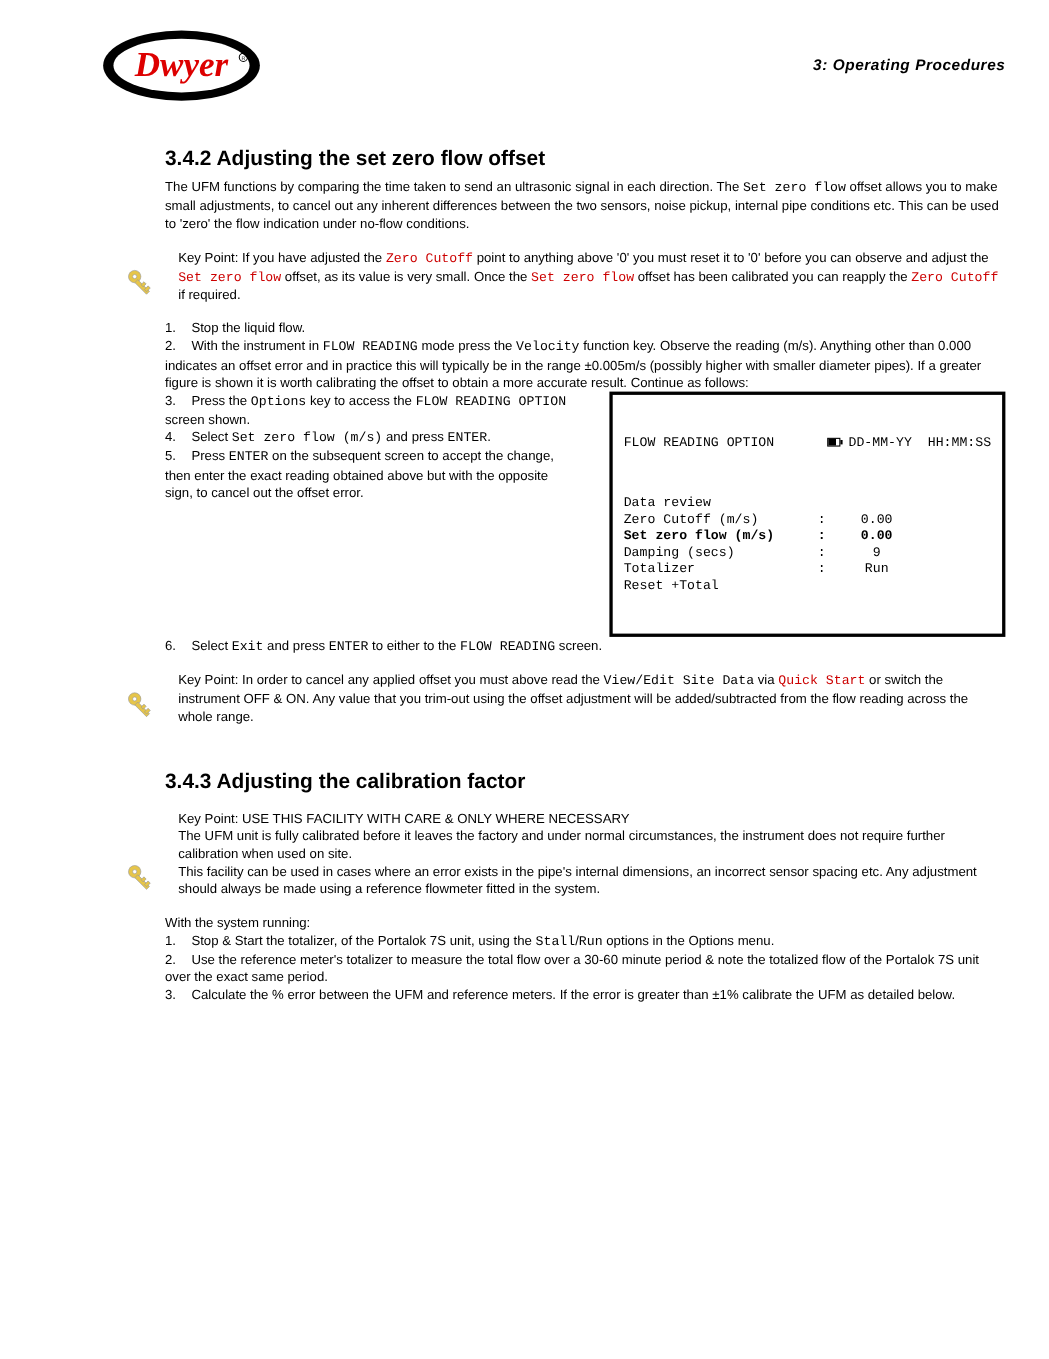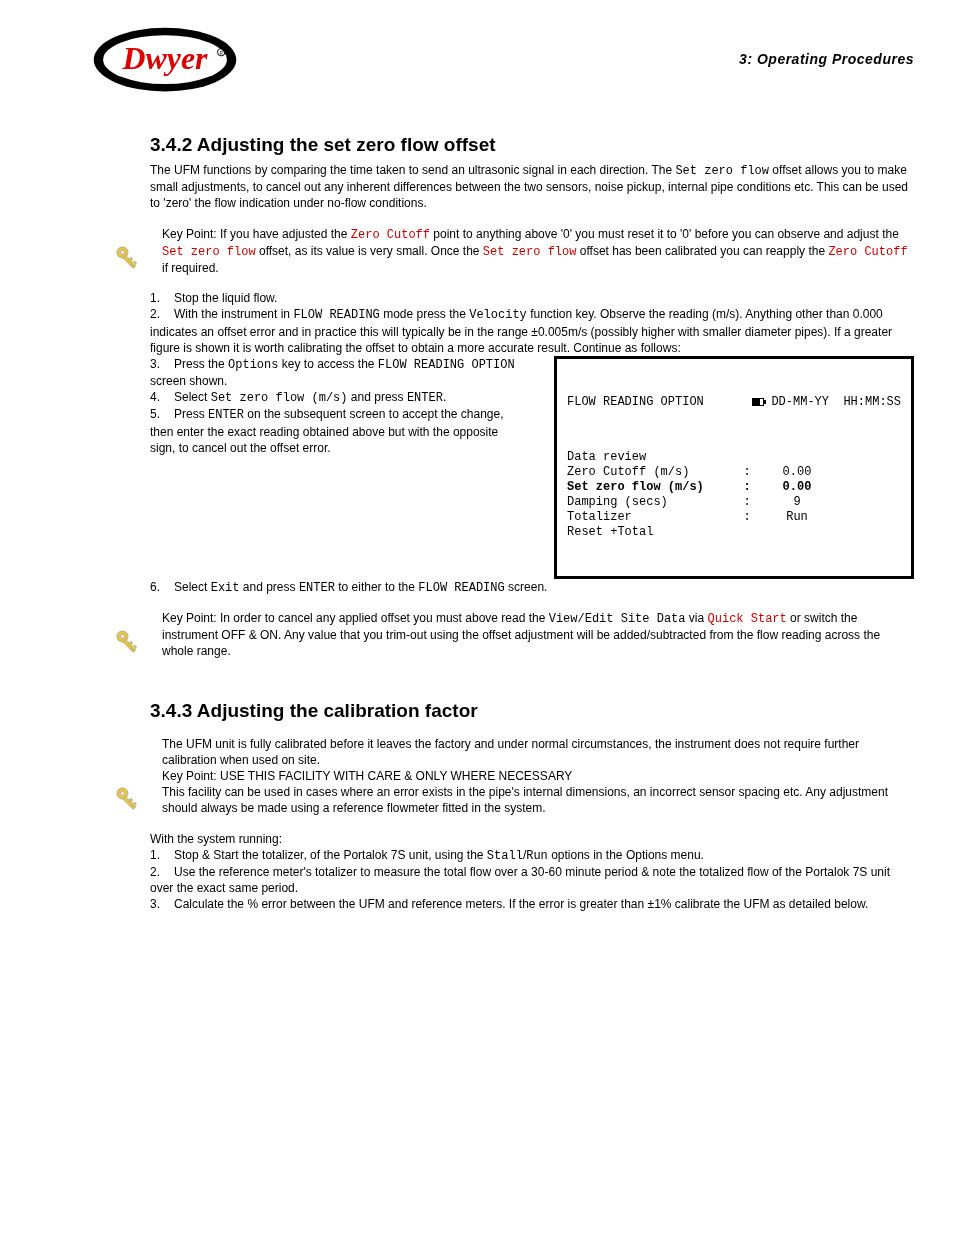--- a/index.html
+++ b/index.html
@@ -222,22 +222,22 @@
             <g fill="#e6c54a" stroke="#999" stroke-width="0.6">
               <circle cx="9" cy="9" r="6"></circle>
               <circle cx="9" cy="9" r="2" fill="#fff"></circle>
               <rect x="12" y="12" width="16" height="4" transform="rotate(45 12 12)"></rect>
               <rect x="22" y="18" width="3" height="5" transform="rotate(45 22 18)"></rect>
               <rect x="18" y="14" width="3" height="4" transform="rotate(45 18 14)"></rect>
             </g>
           </svg>
       </span>
       <div class="note-text">
+        <p>Key Point: <span>USE THIS FACILITY WITH CARE &amp; ONLY WHERE NECESSARY</span></p>
         <p>The UFM unit is fully calibrated before it leaves the factory and under normal circumstances, the instrument does not require further calibration when used on site.</p>
-        <p>Key Point: <span>USE THIS FACILITY WITH CARE &amp; ONLY WHERE NECESSARY</span></p>
         <p>This facility can be used in cases where an error exists in the pipe's internal dimensions, an incorrect sensor spacing etc. Any adjustment should always be made using a reference flowmeter fitted in the system.</p>
       </div>
     </div>
 
     <p>With the system running:</p>
 
     <p><span class="numstep">1.</span><span>Stop &amp; Start the totalizer, of the Portalok 7S unit, using the </span><span class="mono">Stall</span><span>/</span><span class="mono">Run</span><span> options in the Options menu.</span></p>
     <p><span class="numstep">2.</span><span>Use the reference meter's totalizer to measure the total flow over a 30-60 minute period &amp; note the totalized flow of the Portalok 7S unit over the exact same period.</span></p>
     <p><span class="numstep">3.</span><span>Calculate the % error between the UFM and reference meters. If the error is greater than ±1% calibrate the UFM as detailed below.</span></p>
 

